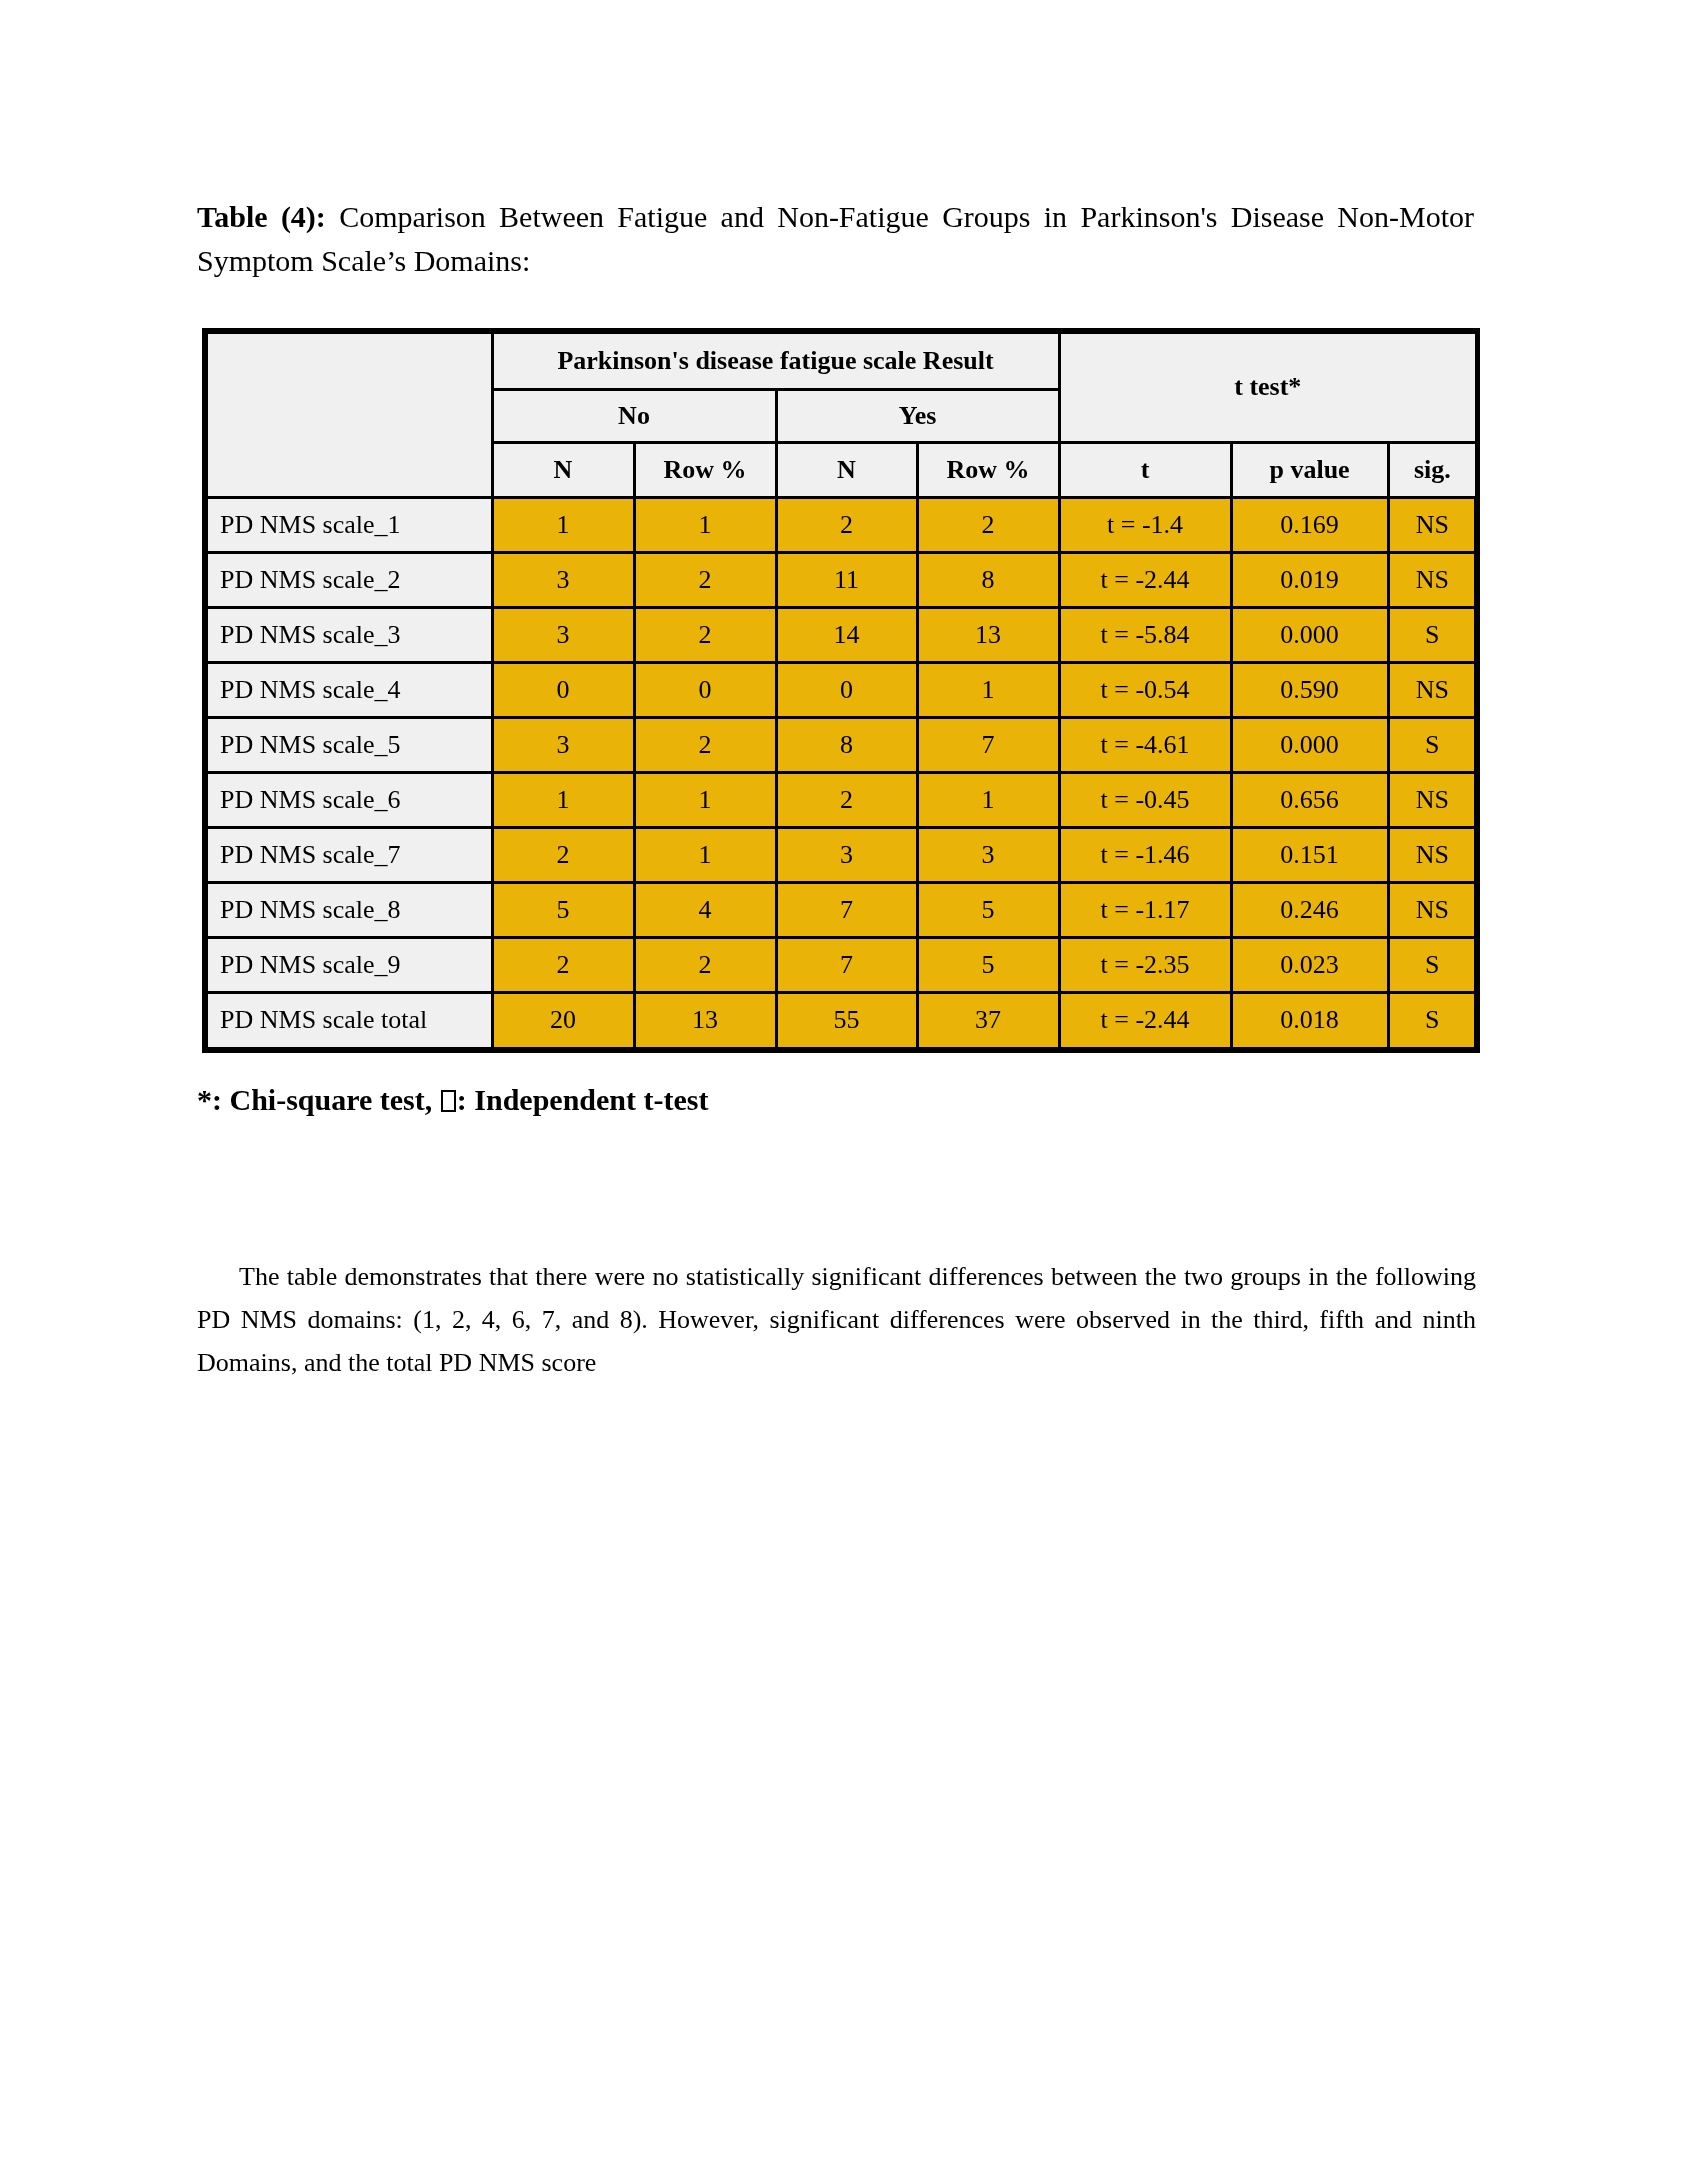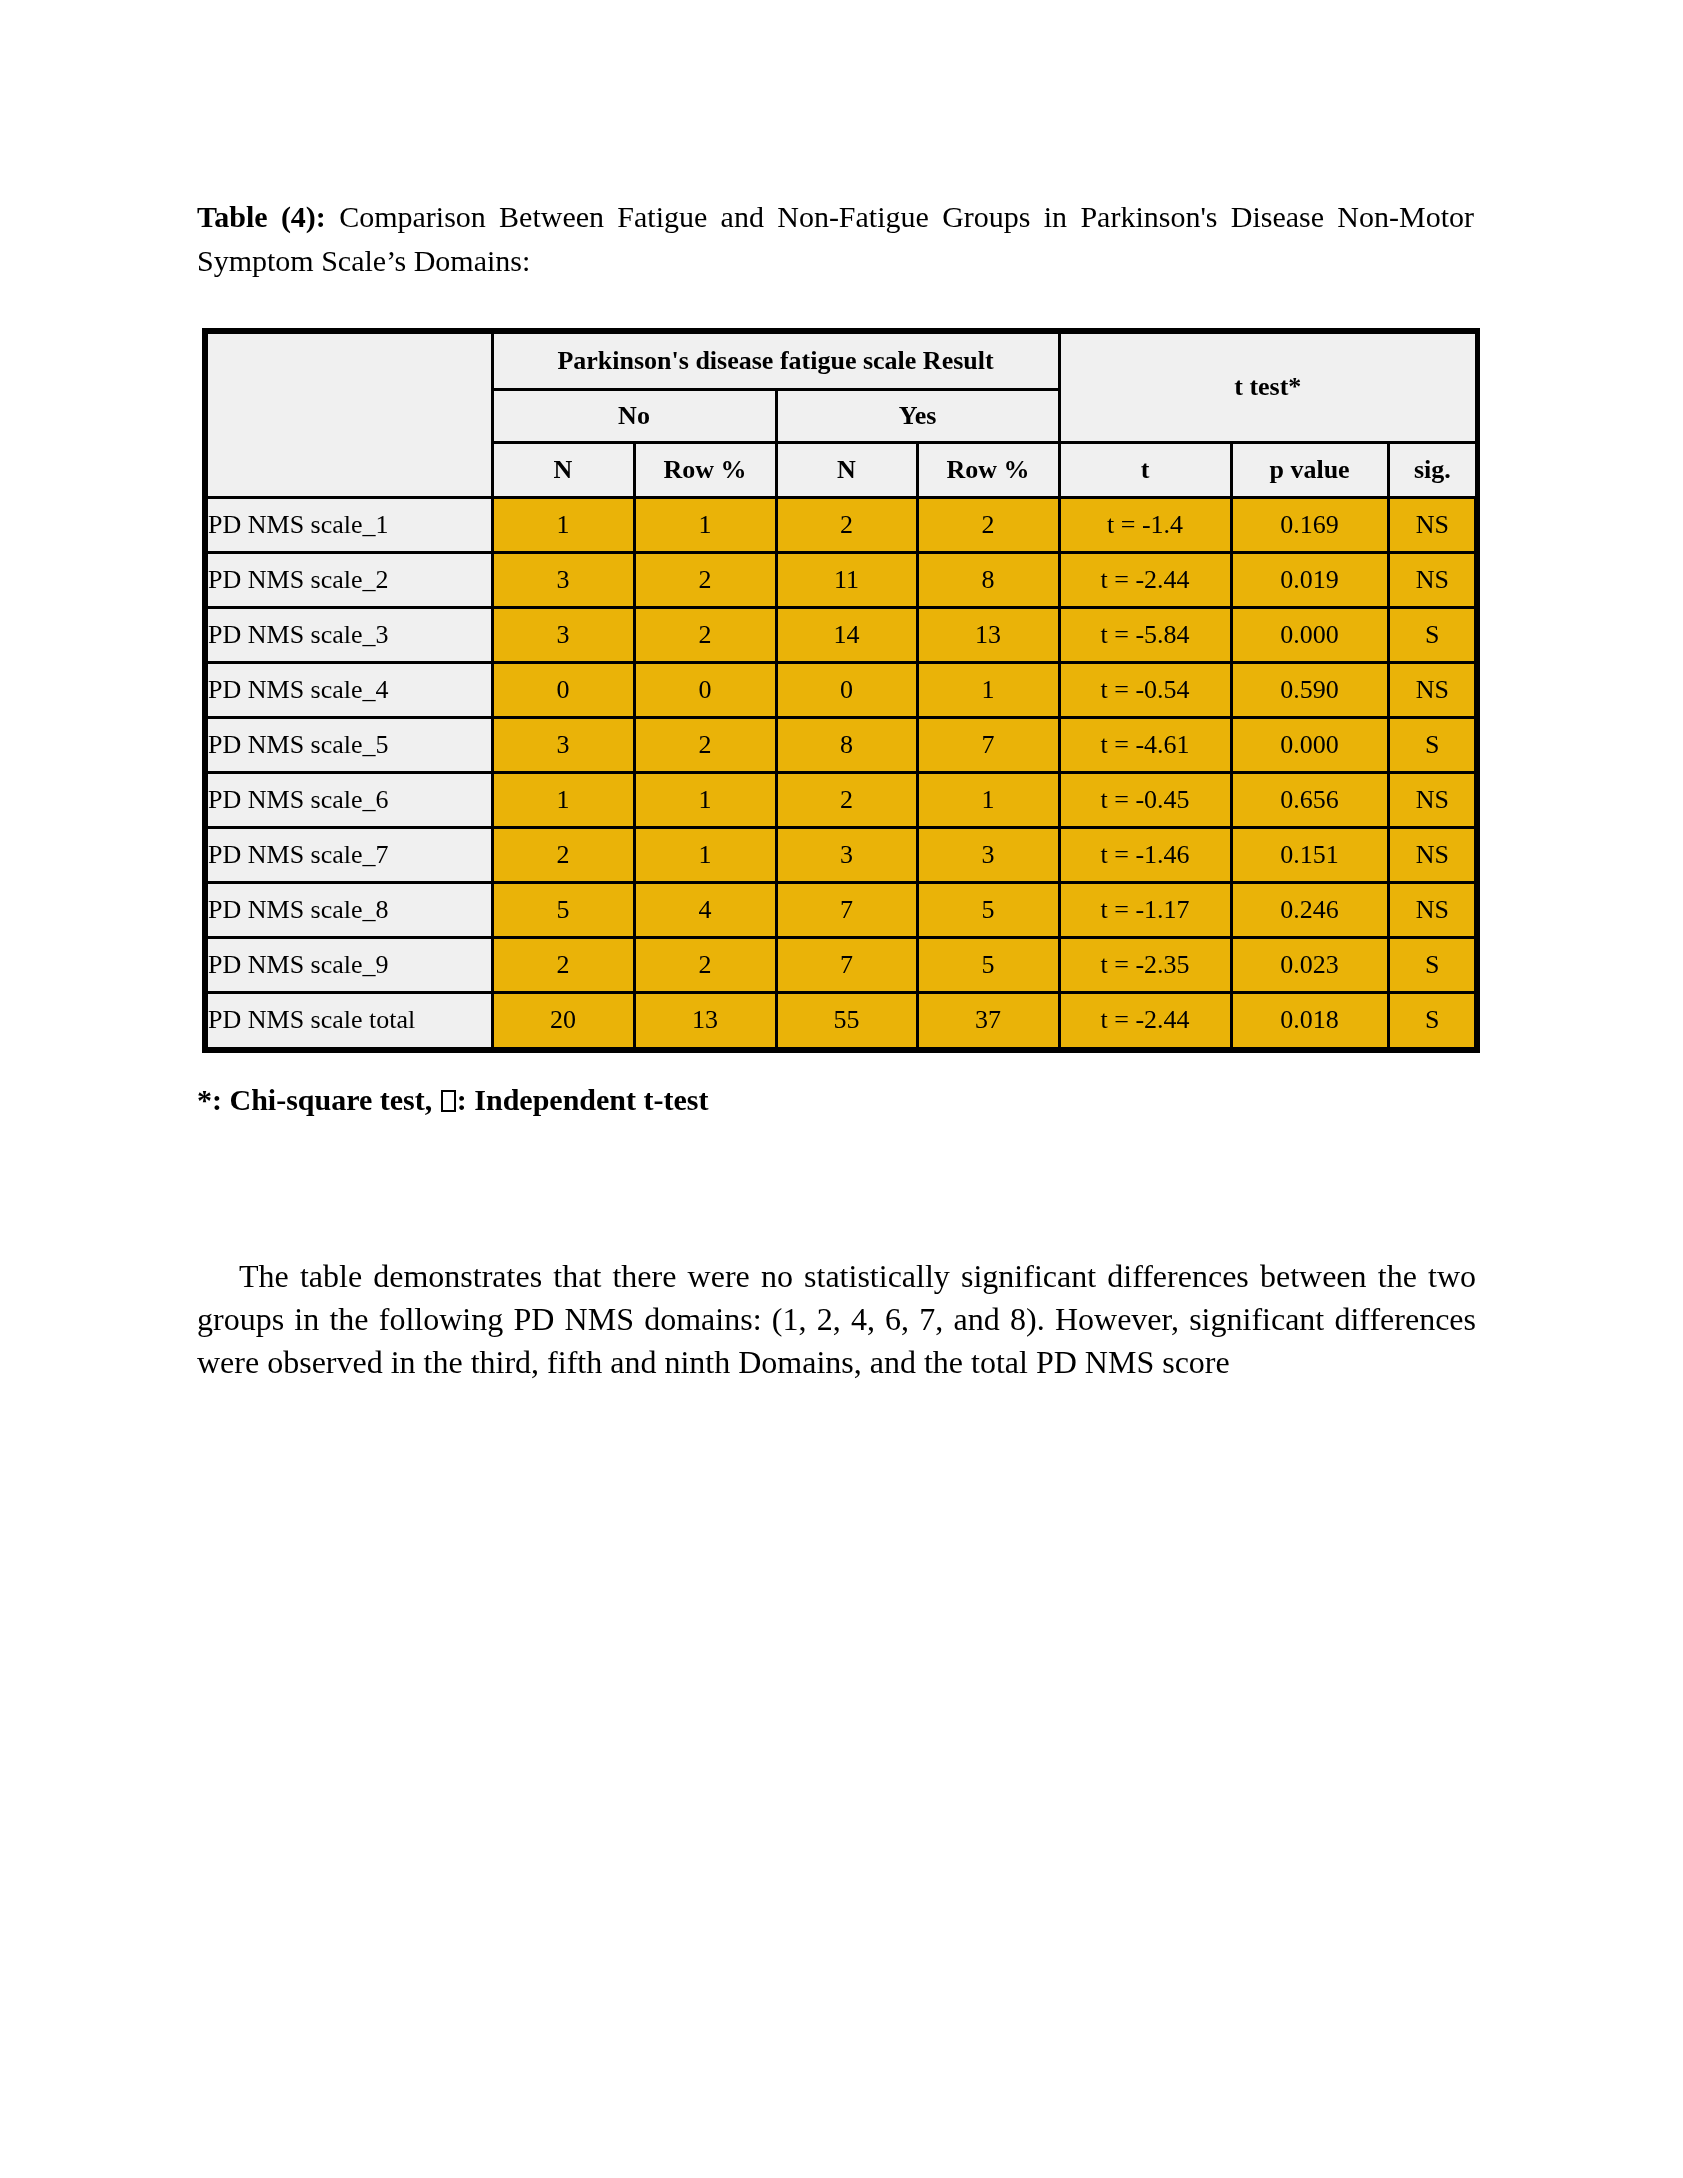--- a/index.html
+++ b/index.html
@@ -7,28 +7,28 @@
   .page-title { position: absolute; left: 197px; top: 195px; width: 1277px; font-size: 30px; line-height: 44px; text-align: justify; text-align-last: left; }
   .page-title b { font-weight: bold; }
   .tbl-wrap { position: absolute; left: 202px; top: 328px; width: 1278px; height: 725px; box-sizing: border-box; border: 6px solid #000; background: #eab308; }
   table { border-collapse: collapse; table-layout: fixed; width: 1266px; height: 713px; }
   td, th { border: 3px solid #000; text-align: center; vertical-align: middle; padding: 0; font-size: 26px; }
   th { background: #f0f0f0; font-weight: bold; font-size: 26px; }
   tr:first-child > th { border-top: none; }
   tr > *:first-child { border-left: none; }
   tr > *:last-child { border-right: none; }
   tbody tr:last-child > td { border-bottom: none; }
-  td.row-label { background: #f0f0f0; text-align: left; padding-left: 0; }
+  td.row-label { background: #f0f0f0; text-align: left; padding-left: 12px; }
   .h1 { height: 55px; }
   .h2 { height: 53px; }
   .h3 { height: 55px; }
   .dr { height: 54px; }
   .notes { position: absolute; left: 197px; top: 1078px; width: 1282px; font-size: 30px; line-height: 43px; font-weight: bold; }
   .notes p { margin: 0; }
-  .body-para { position: absolute; left: 197px; top: 1255px; width: 1279px; font-size: 32px; line-height: 43px; text-align: justify; text-indent: 42px; margin: 0; }
+  .body-para { position: absolute; left: 197px; top: 1255px; width: 1279px; font-size: 26px; line-height: 43px; text-align: justify; text-indent: 42px; margin: 0; }
   .box-glyph { display: inline-block; width: 15px; height: 22px; border: 2px solid #000; box-sizing: border-box; vertical-align: -2px; margin: 0 1px; }
 </style>
 </head>
 <body>
 
 <div class="page-title"><b>Table (4):</b><span> Comparison Between Fatigue and Non-Fatigue Groups in Parkinson's Disease Non-Motor Symptom Scale’s Domains:</span></div>
 
 <div class="tbl-wrap">
   <table>
     <colgroup>

